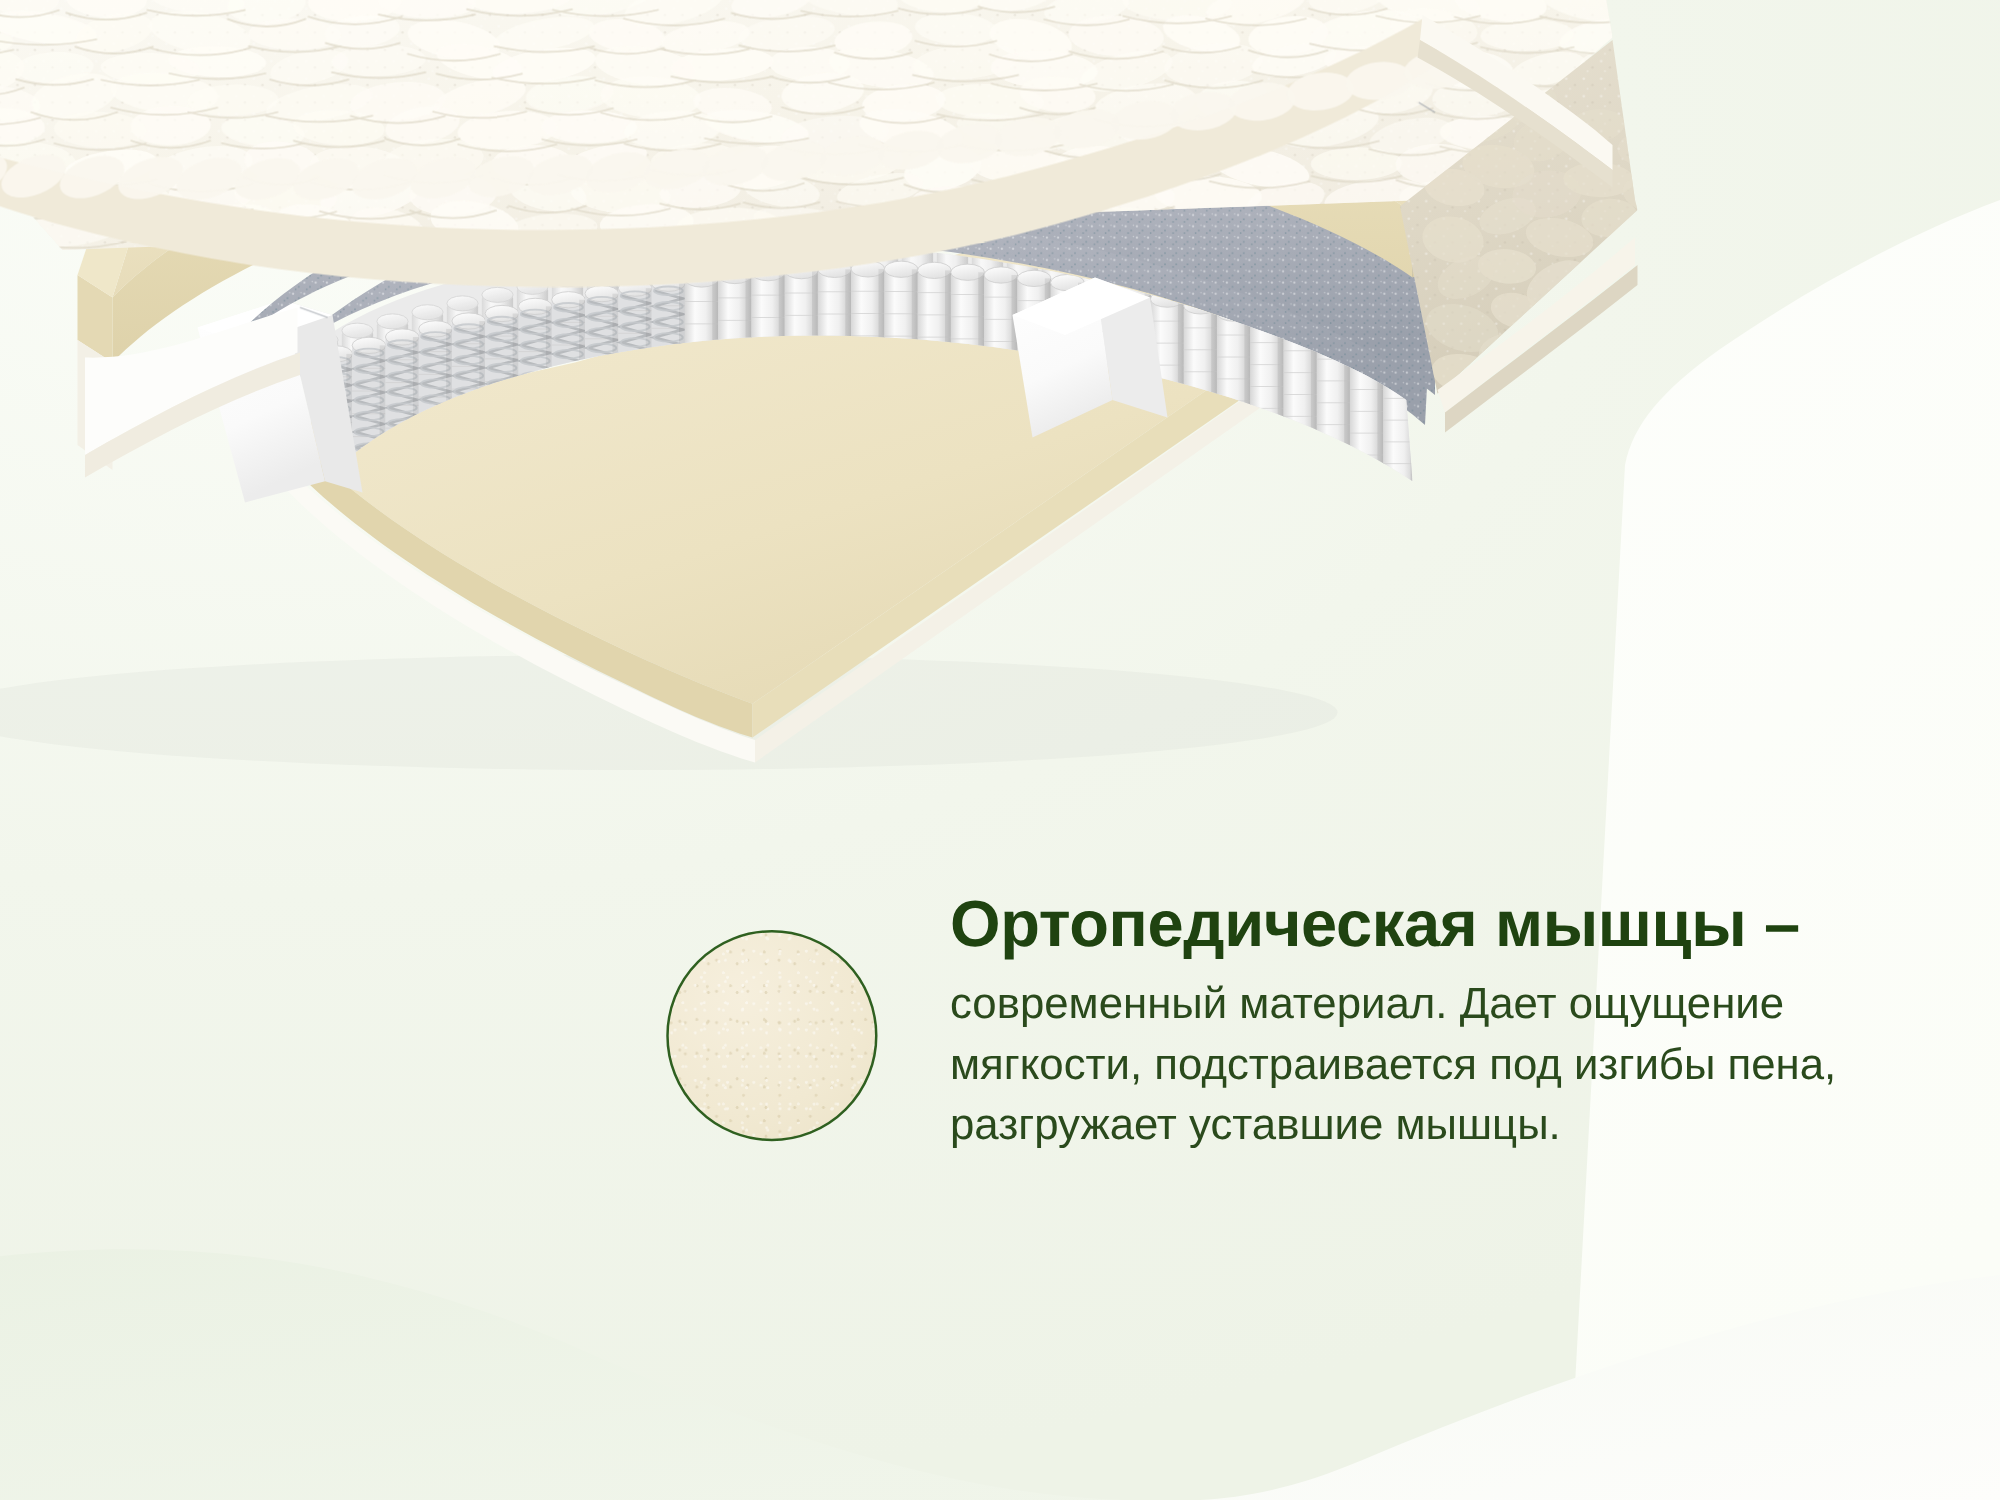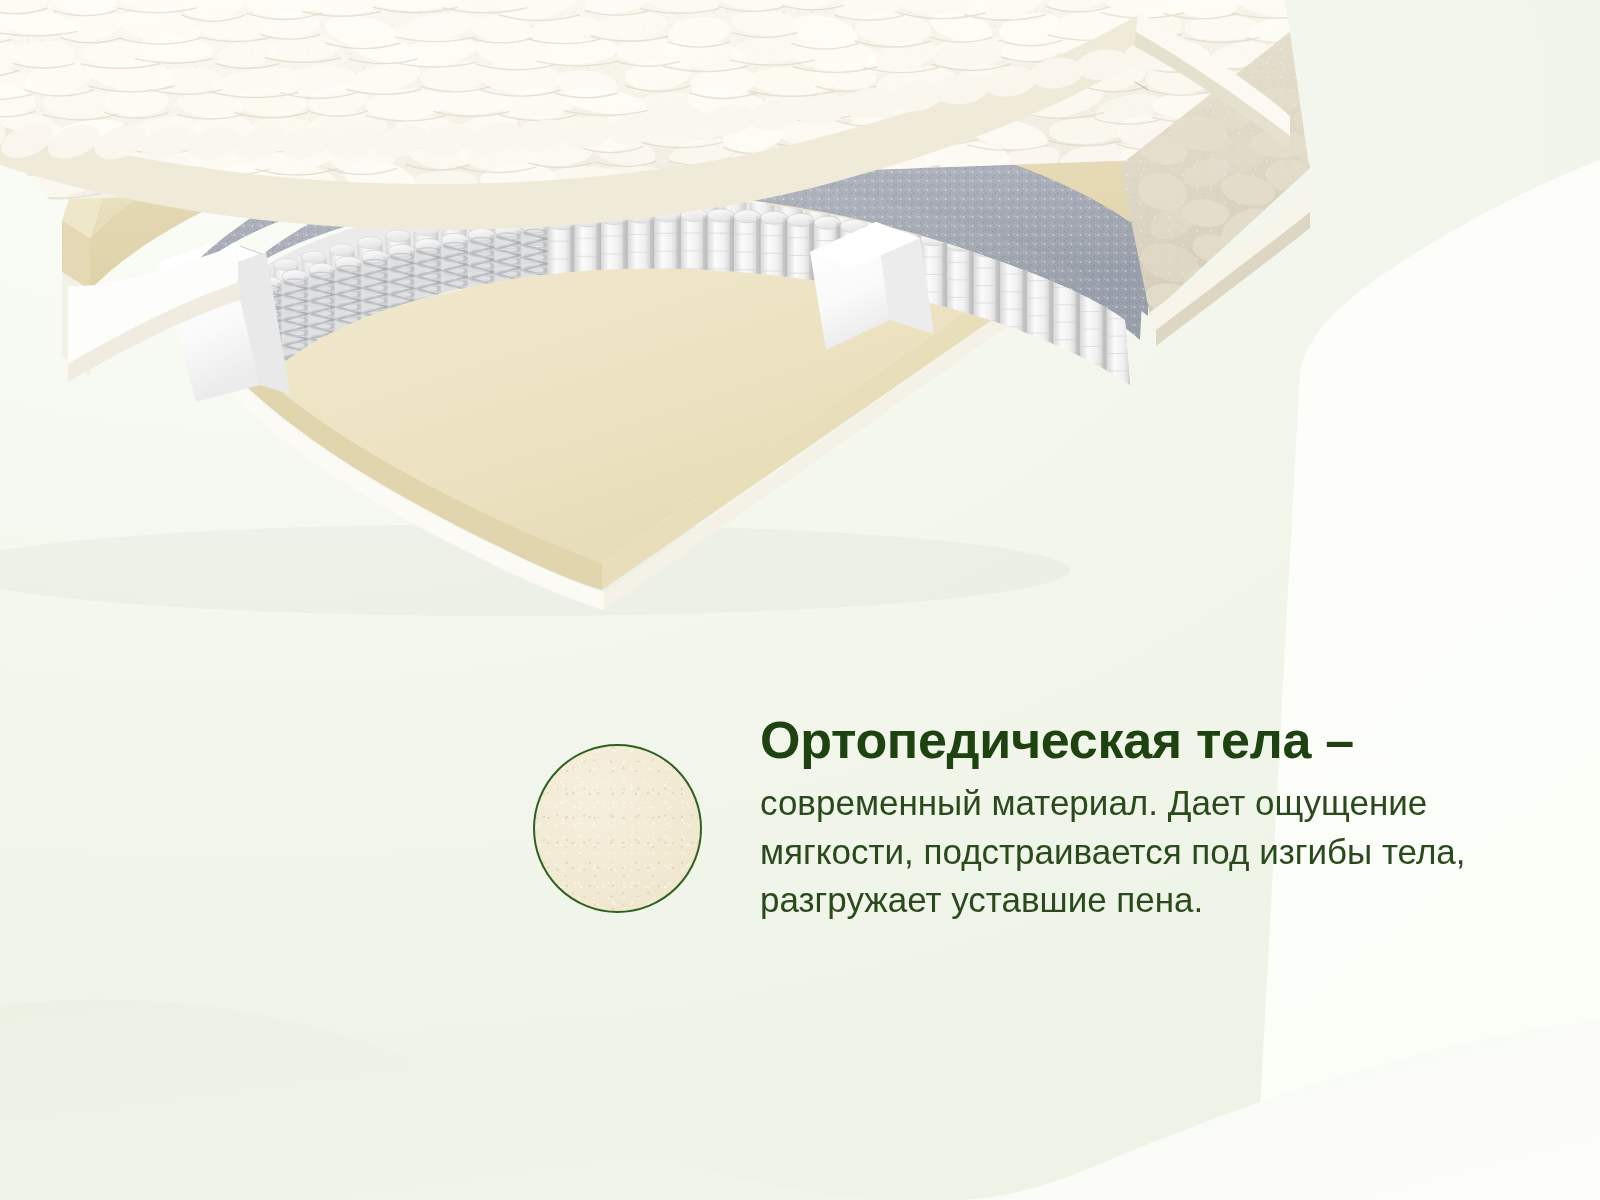--- a/index.html
+++ b/index.html
@@ -1643,23 +1643,23 @@
       <path d="M250,256 L272,264"></path>
       <path d="M1145,92 L1158,100"></path>
     </g>
   </svg>
 
   <div class="info">
 
     <div class="swatch"></div>
 
     <div class="text-col">
-      <h1 class="headline">Ортопедическая тела –</h1>
+      <h1 class="headline">Ортопедическая мышцы –</h1>
 
       <div class="body-copy">
         <p>современный материал. Дает ощущение</p>
-        <p>мягкости, подстраивается  под изгибы тела,</p>
-        <p>разгружает уставшие пена.</p>
+        <p>мягкости, подстраивается  под изгибы пена,</p>
+        <p>разгружает уставшие мышцы.</p>
       </div>
     </div>
   </div>
 
 </div>
 
 </body></html>

